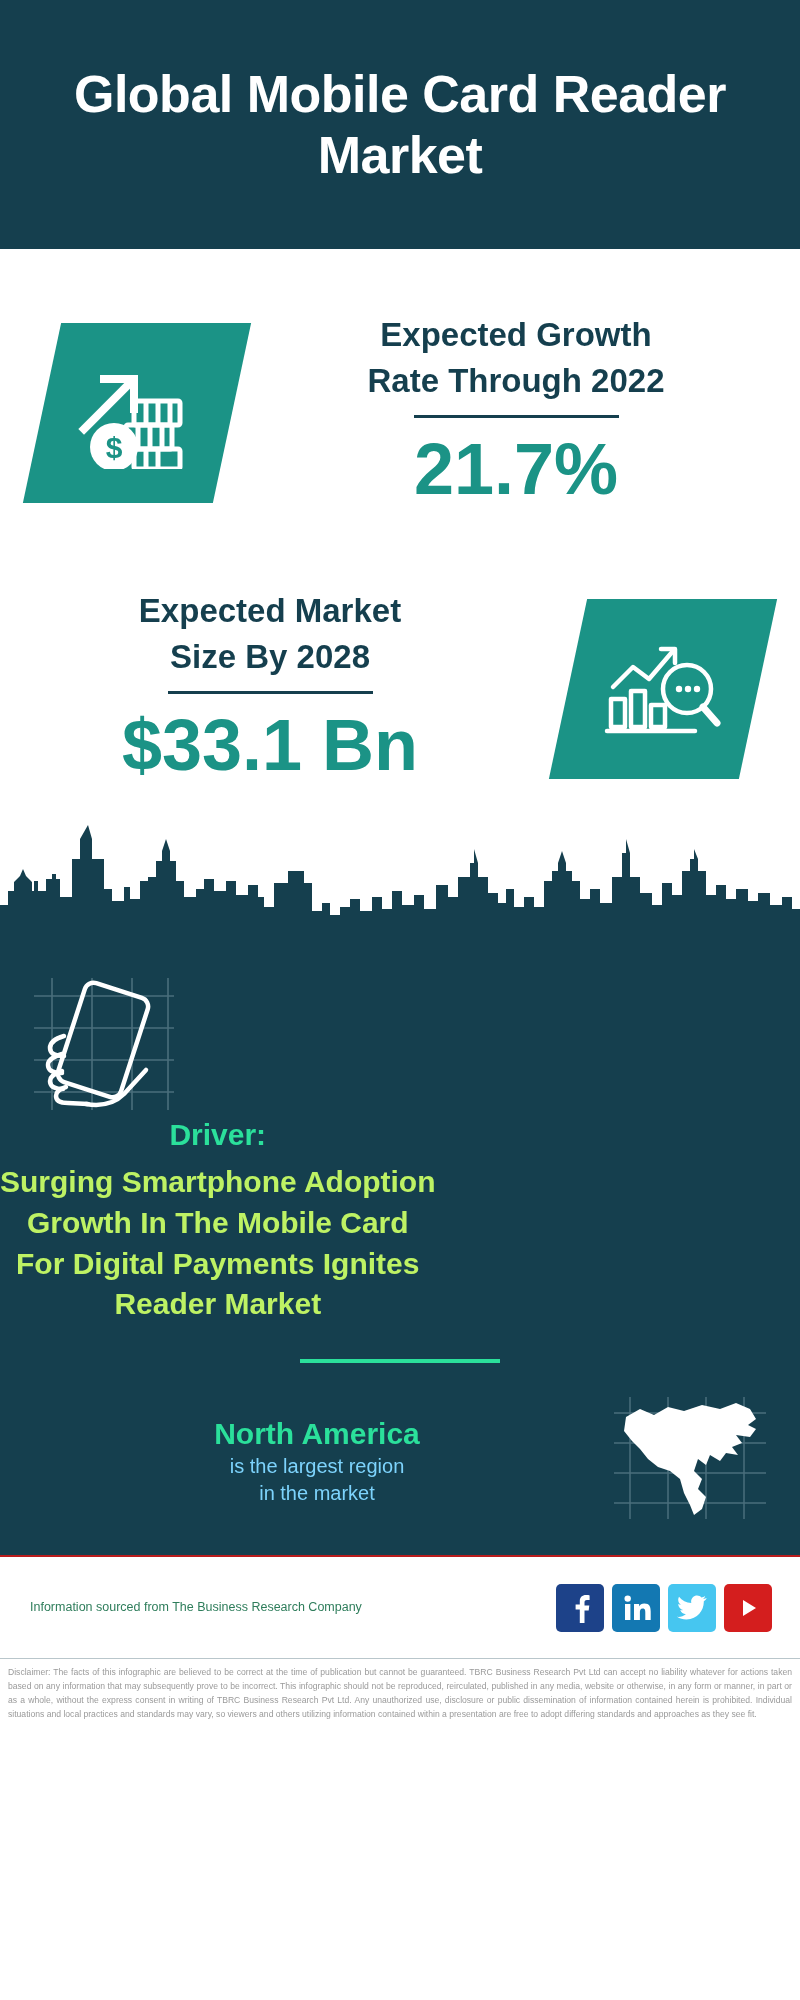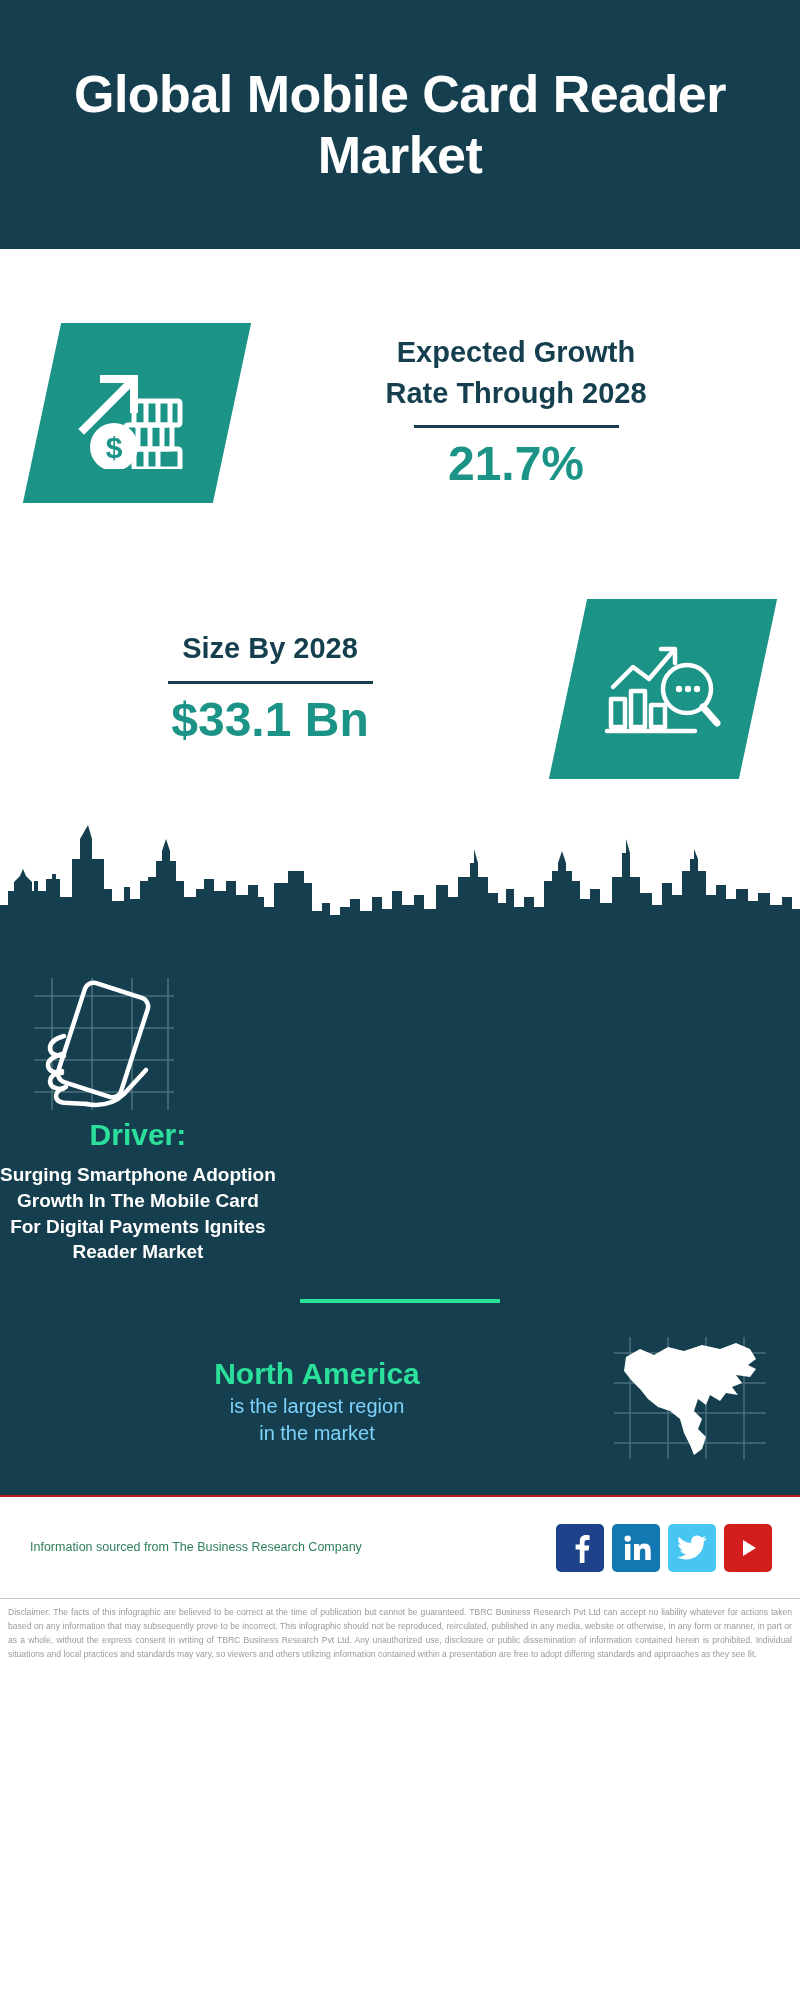--- a/index.html
+++ b/index.html
@@ -46,29 +46,29 @@
     flex:0 0 auto;
   }
   .badge > svg { transform:skewX(12deg); }
 
   .stat-one .badge { margin-left:42px; }
   .stat-two .badge { margin-left:28px; }
 
   .stat-text { flex:1 1 auto; text-align:center; padding:0 10px; }
   .stat-label {
     color:#153F4E;
-    font-size:29px; font-weight:bold; line-height:1.38;
+    font-size:33px; font-weight:bold; line-height:1.38;
   }
   .stat-rule {
     width:205px; height:3px; background:#153F4E;
     margin:12px auto 6px auto;
   }
   .stat-value {
     color:#1B9386;
-    font-size:48px; font-weight:bold; line-height:1.25;
+    font-size:72px; font-weight:bold; line-height:1.25;
   }
 
   
   .darkwrap { position:relative; width:800px; background:#153F4E; }
   .skyline { display:block; width:800px; height:125px; }
 
   .dark-panel {
     background:#153F4E;
     width:800px;
     padding:0 0 18px 0;
@@ -76,21 +76,21 @@
   }
 
   
   .driver-row { display:flex; align-items:flex-start; padding:6px 0 0 0;flex-direction:column; }
   .driver-icon { width:175px; flex:0 0 auto; padding-left:30px; padding-top:24px; }
   .driver-body { flex:1 1 auto; padding-right:26px; text-align:center; }
   .driver-title {
     color:#2BE09B; font-size:30px; font-weight:bold; margin-bottom:10px;
   }
   .driver-text {
-    color:#ffffff; font-size:19px; font-weight:bold; line-height:1.36;
+    color:#bef264; font-size:30px; font-weight:bold; line-height:1.36;
   }
 
   .green-rule {
     width:200px; height:4px; background:#2BE09B;
     margin:34px auto 30px auto;
   }
 
   
   .region-row { display:flex; align-items:center; padding:0 0 10px 2px; }
   .region-body { flex:1 1 auto; text-align:center; padding-left:22px; }
@@ -154,28 +154,29 @@
         <rect x="56" y="92" width="46" height="20" rx="2"></rect>
         <line x1="68" y1="92" x2="68" y2="112"></line>
         <line x1="80" y1="92" x2="80" y2="112"></line>
       </g>
       <circle cx="36" cy="90" r="24" fill="#fff"></circle>
       <text x="36" y="101" font-size="30" font-weight="bold" fill="#1B9386" text-anchor="middle" font-family="Liberation Sans, sans-serif">$</text>
     </svg>
   </div>
   <div class="stat-text">
     <div class="stat-label">Expected Growth</div>
-    <div class="stat-label">Rate Through 2028</div>
+    <div class="stat-label">Rate Through 2022</div>
     <div class="stat-rule"></div>
     <div class="stat-value">21.7%</div>
   </div>
 </div>
 
 <div class="stat-row stat-two">
   <div class="stat-text">
+    <div class="stat-label">Expected Market</div>
     <div class="stat-label">Size By 2028</div>
     <div class="stat-rule"></div>
     <div class="stat-value">$33.1 Bn</div>
   </div>
   <div class="badge" style="margin-right:42px;">
     <svg width="120" height="112" viewBox="0 0 120 112">
       <g fill="none" stroke="#fff" stroke-width="4.5" stroke-linecap="round" stroke-linejoin="round">
         <polyline points="10,54 30,34 46,46 70,18"></polyline>
         <polyline points="58,16 72,16 72,30"></polyline>
         <rect x="8" y="66" width="14" height="28"></rect>

